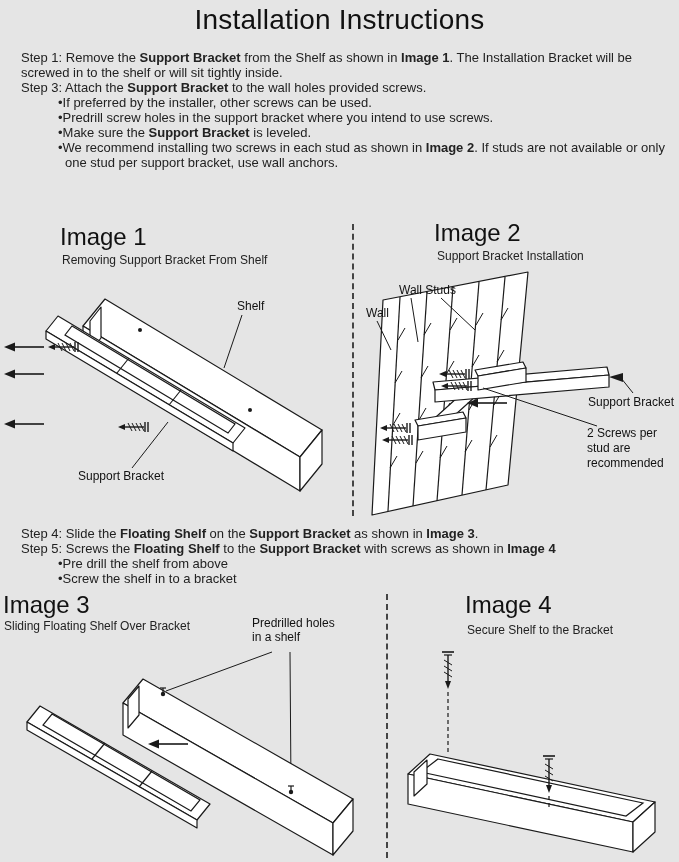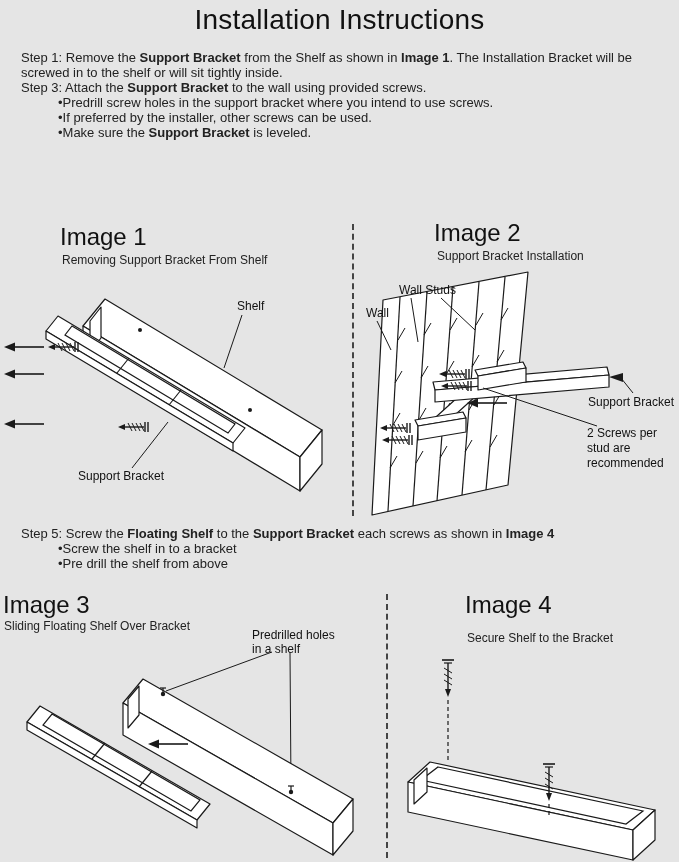--- a/index.html
+++ b/index.html
@@ -55,24 +55,25 @@
     </g>
   </defs>
 </svg>
 
 <div class="page">
 
   <h1 class="title">Installation Instructions</h1>
 
   <div class="instructions" id="instr-top">
       <div class="line"><span>Step 1: Remove the </span><span class="b">Support Bracket</span><span> from the Shelf as shown in </span><span class="b">Image 1</span><span>. The Installation Bracket will be screwed in to the shelf or will sit tightly inside.</span></div>
-      <div class="line"><span>Step 3: Attach the </span><span class="b">Support Bracket</span><span> to the wall using provided screws.</span></div>
+      <div class="line"><span>Step 3: Attach the </span><span class="b">Support Bracket</span><span> to the wall holes provided screws.</span></div>
+      <div class="line indent"><span>•If preferred by the installer, other screws can be used.</span></div>
       <div class="line indent"><span>•Predrill screw holes in the support bracket where you intend to use screws.</span></div>
-      <div class="line indent"><span>•If preferred by the installer, other screws can be used.</span></div>
       <div class="line indent"><span>•Make sure the </span><span class="b">Support Bracket</span><span> is leveled.</span></div>
+      <div class="line indent"><span>•We recommend installing two screws in each stud as shown in </span><span class="b">Image 2</span><span>. If studs are not available or only one stud per support bracket, use wall anchors.</span></div>
     </div>
 
   <div class="fig" style="left:0;top:218px;width:350px;height:302px">
     <h2 style="margin:6px 0 0 60px">Image 1</h2>
     <div class="sub" style="margin:2px 0 0 62px">Removing Support Bracket From Shelf</div>
     <svg class="diagram" style="margin-top:2px" width="350" height="250" viewBox="0 0 350 250">
 
       <g>
         <polygon class="face" points="105,29 322,160 300,187 83,56"></polygon>
         <polygon class="face" points="83,56 300,187 300,221 83,90"></polygon>
@@ -143,29 +144,30 @@
       <line class="thin" x1="278" y1="123" x2="266" y2="108"></line>
       <text x="233" y="136">Support Bracket</text>
       <line class="thin" x1="242" y1="156" x2="128" y2="118"></line>
       <text x="232" y="167">2 Screws per</text>
       <text x="232" y="182">stud are</text>
       <text x="232" y="197">recommended</text>
     </svg>
   </div>
 
   <div class="instructions" id="instr-bottom">
-      <div class="line"><span>Step 5: Screw the </span><span class="b">Floating Shelf</span><span> to the </span><span class="b">Support Bracket</span><span> each screws as shown in </span><span class="b">Image 4</span></div>
+      <div class="line"><span>Step 4: Slide the </span><span class="b">Floating Shelf</span><span> on the </span><span class="b">Support Bracket</span><span> as shown in </span><span class="b">Image 3</span><span>.</span></div>
+      <div class="line"><span>Step 5: Screws the </span><span class="b">Floating Shelf</span><span> to the </span><span class="b">Support Bracket</span><span> with screws as shown in </span><span class="b">Image 4</span></div>
+      <div class="line indent"><span>•Pre drill the shelf from above</span></div>
       <div class="line indent"><span>•Screw the shelf in to a bracket</span></div>
-      <div class="line indent"><span>•Pre drill the shelf from above</span></div>
     </div>
 
   <div class="fig" style="left:0;top:590px;width:378px;height:272px">
     <h2 style="margin:2px 0 0 3px">Image 3</h2>
     <div class="sub" style="margin:0 0 0 4px">Sliding Floating Shelf Over Bracket</div>
-    <div class="fig3-label" style="left:252px;top:38px">
+    <div class="fig3-label" style="left:252px;top:26px">
       <div>Predrilled holes</div>
       <div>in a shelf</div>
     </div>
     <svg class="diagram" style="margin-top:10px" width="378" height="218" viewBox="0 0 378 218">
 
       <line class="thin" x1="272" y1="8" x2="166" y2="47"></line>
       <line class="thin" x1="290" y1="8" x2="291" y2="144"></line>
 
       <g>
         <polygon class="face" points="143,35 353,155 333,179 123,59"></polygon>
@@ -191,21 +193,21 @@
         <line class="wire" x1="152" y1="127" x2="139" y2="143"></line>
       </g>
       <use href="#g-arrow-left" xlink:href="#g-arrow-left" transform="translate(148,100)"></use>
     </svg>
   </div>
 
   <div class="divider" style="left:386px;top:594px;height:264px"></div>
 
   <div class="fig" style="left:400px;top:590px;width:279px;height:272px">
     <h2 style="margin:2px 0 0 65px">Image 4</h2>
-    <div class="sub" style="margin:12px 0 0 67px">Secure Shelf to the Bracket</div>
+    <div class="sub" style="margin:4px 0 0 67px">Secure Shelf to the Bracket</div>
     <svg class="diagram" style="margin-top:6px" width="279" height="222" viewBox="0 0 279 222">
 
       <g>
         <polygon class="face" points="30,110 255,158 233,178 8,130"></polygon>
         <polygon class="face" points="8,130 233,178 233,208 8,160"></polygon>
         <polygon class="face" points="255,158 255,188 233,208 233,178"></polygon>
         <polygon class="wire" points="38,115 243,159 226,172 21,128"></polygon>
         <polygon class="face" points="27,116 14,128 14,152 27,140"></polygon>
       </g>
 

